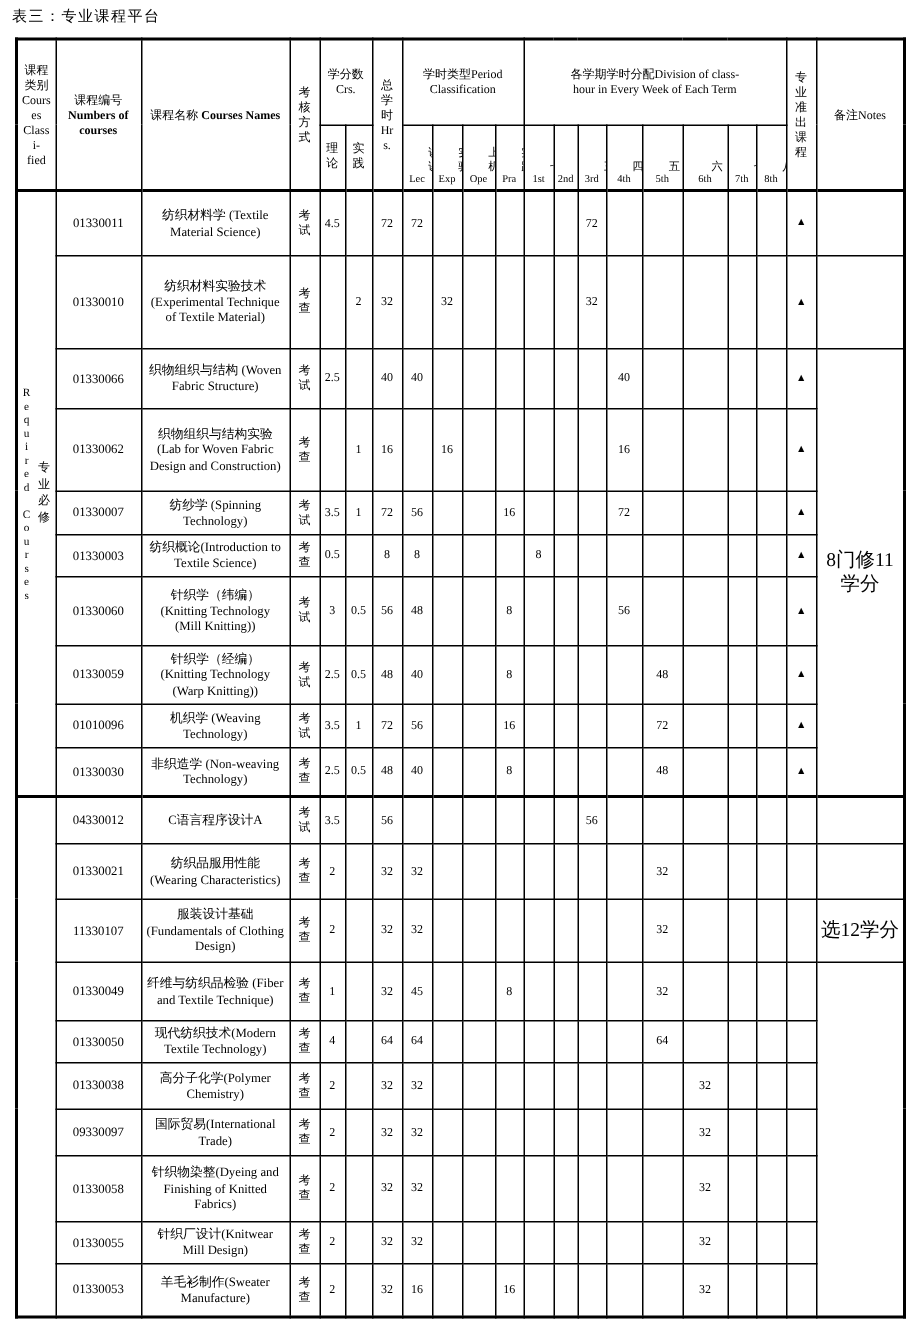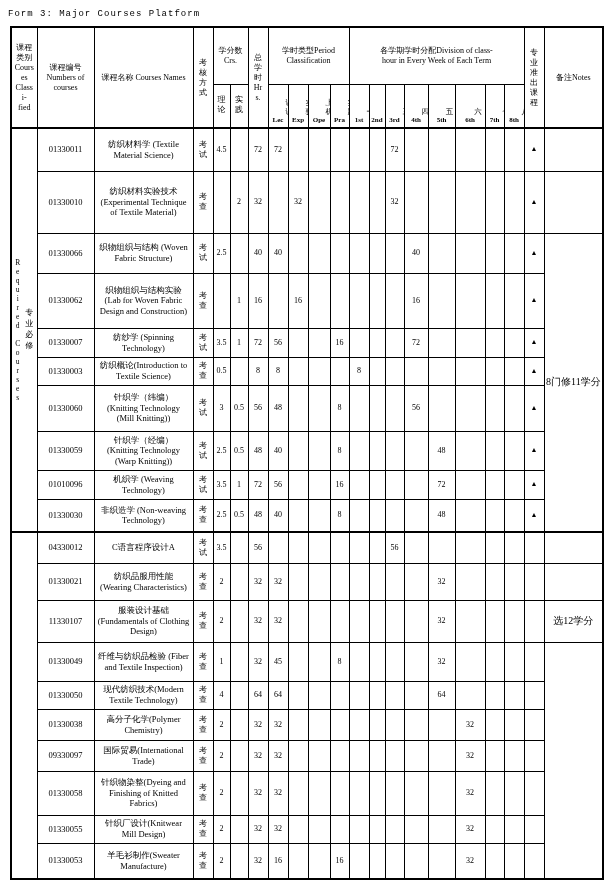--- a/index.html
+++ b/index.html
@@ -17,26 +17,26 @@
   }
   th,td {
     border:1px solid #000; padding:1px; text-align:center; vertical-align:middle;
     font-size:8px; font-weight:normal; line-height:1.25; overflow:hidden;
   }
   tr.h1 { height:57px; }
   tr.h2 { height:44px; }
   tr.h2 th { vertical-align:bottom; padding-bottom:2px; }
   tr.h2 th.mid { vertical-align:middle; }
   .v { white-space:pre-line; }
-  .en-bold { font-weight:normal; }
-  .sub-en { font-weight:bold; font-size:7px; }
+  .en-bold { font-weight:bold; }
+  .sub-en { font-weight:normal; font-size:7px; }
   .sub-zh { font-size:7.5px;margin-left:16px; }
   .num-cell { font-size:8.5px; }
   .name-cell { font-size:8.5px; padding:2px 3px; }
-  .note-cell { font-size:10px; }
+  .note-cell { font-size:13px; }
   .cat-cell { padding:0; }
   .cat-wrap { display:flex; gap:5px; align-items:center; justify-content:center; }
   .cat-en { white-space:pre-line; font-size:7.5px; line-height:1.2; }
   .cat-zh { white-space:pre-line; font-size:8px; line-height:1.35; }
   .exit-mark { font-size:7px; }
   tr.section-start td { border-top:2px solid #000; }
   tbody tr:nth-child(1){height:43px} tbody tr:nth-child(2){height:62px}
   tbody tr:nth-child(3){height:40px} tbody tr:nth-child(4){height:55px}
   tbody tr:nth-child(5){height:29px} tbody tr:nth-child(6){height:28px}
   tbody tr:nth-child(7){height:46px} tbody tr:nth-child(8){height:39px}
@@ -44,21 +44,21 @@
   tbody tr:nth-child(11){height:31px} tbody tr:nth-child(12){height:37px}
   tbody tr:nth-child(13){height:42px} tbody tr:nth-child(14){height:39px}
   tbody tr:nth-child(15){height:28px} tbody tr:nth-child(16){height:31px}
   tbody tr:nth-child(17){height:31px} tbody tr:nth-child(18){height:44px}
   tbody tr:nth-child(19){height:28px} tbody tr:nth-child(20){height:36px}
 </style>
 </head>
 <body>
 
 <div class="titles">
-  <div class="title-en">Form 3: Major Courses Platform</div>
+  <div class="title-zh">表三：专业课程平台</div>
 </div>
 
 <table class="courses">
   <colgroup>
     <col style="width:26px">
       <col style="width:57px">
       <col style="width:99px">
     <col style="width:20px">
       <col style="width:17px">
       <col style="width:18px">
@@ -488,21 +488,21 @@
         <td></td>
         <td>32</td>
         <td></td>
         <td></td>
         <td></td>
         <td class="exit-mark"></td>
         <td class="note-cell" rowspan="1">选12学分</td>
       </tr>
       <tr>
         <td class="num-cell">01330049</td>
-        <td class="name-cell">纤维与纺织品检验 (Fiber and Textile Inspection)</td>
+        <td class="name-cell">纤维与纺织品检验 (Fiber and Textile Technique)</td>
         <td class="v">考
 查</td>
         <td>1</td>
         <td></td>
         <td>32</td>
         <td>45</td>
         <td></td>
         <td></td>
         <td>8</td>
         <td></td>

